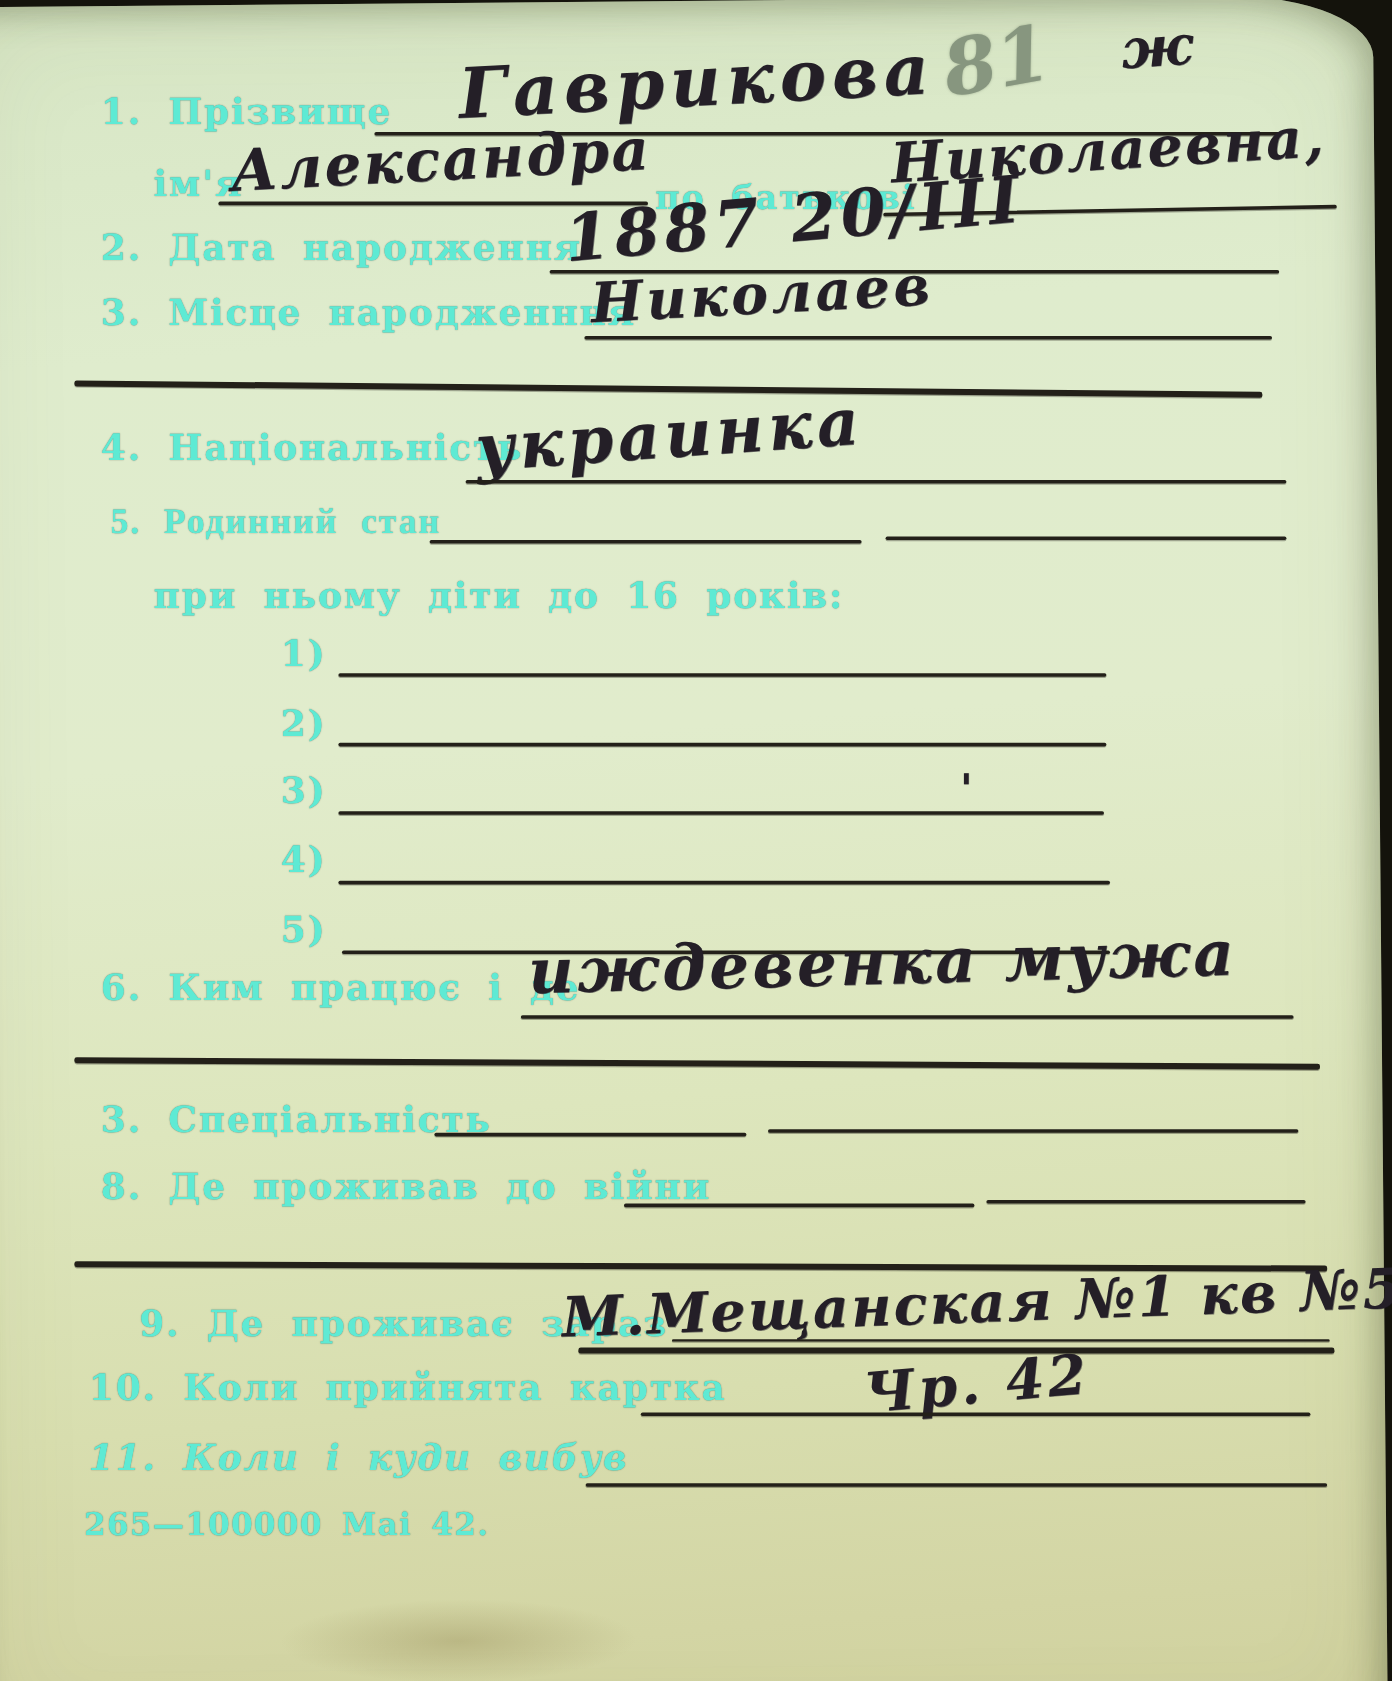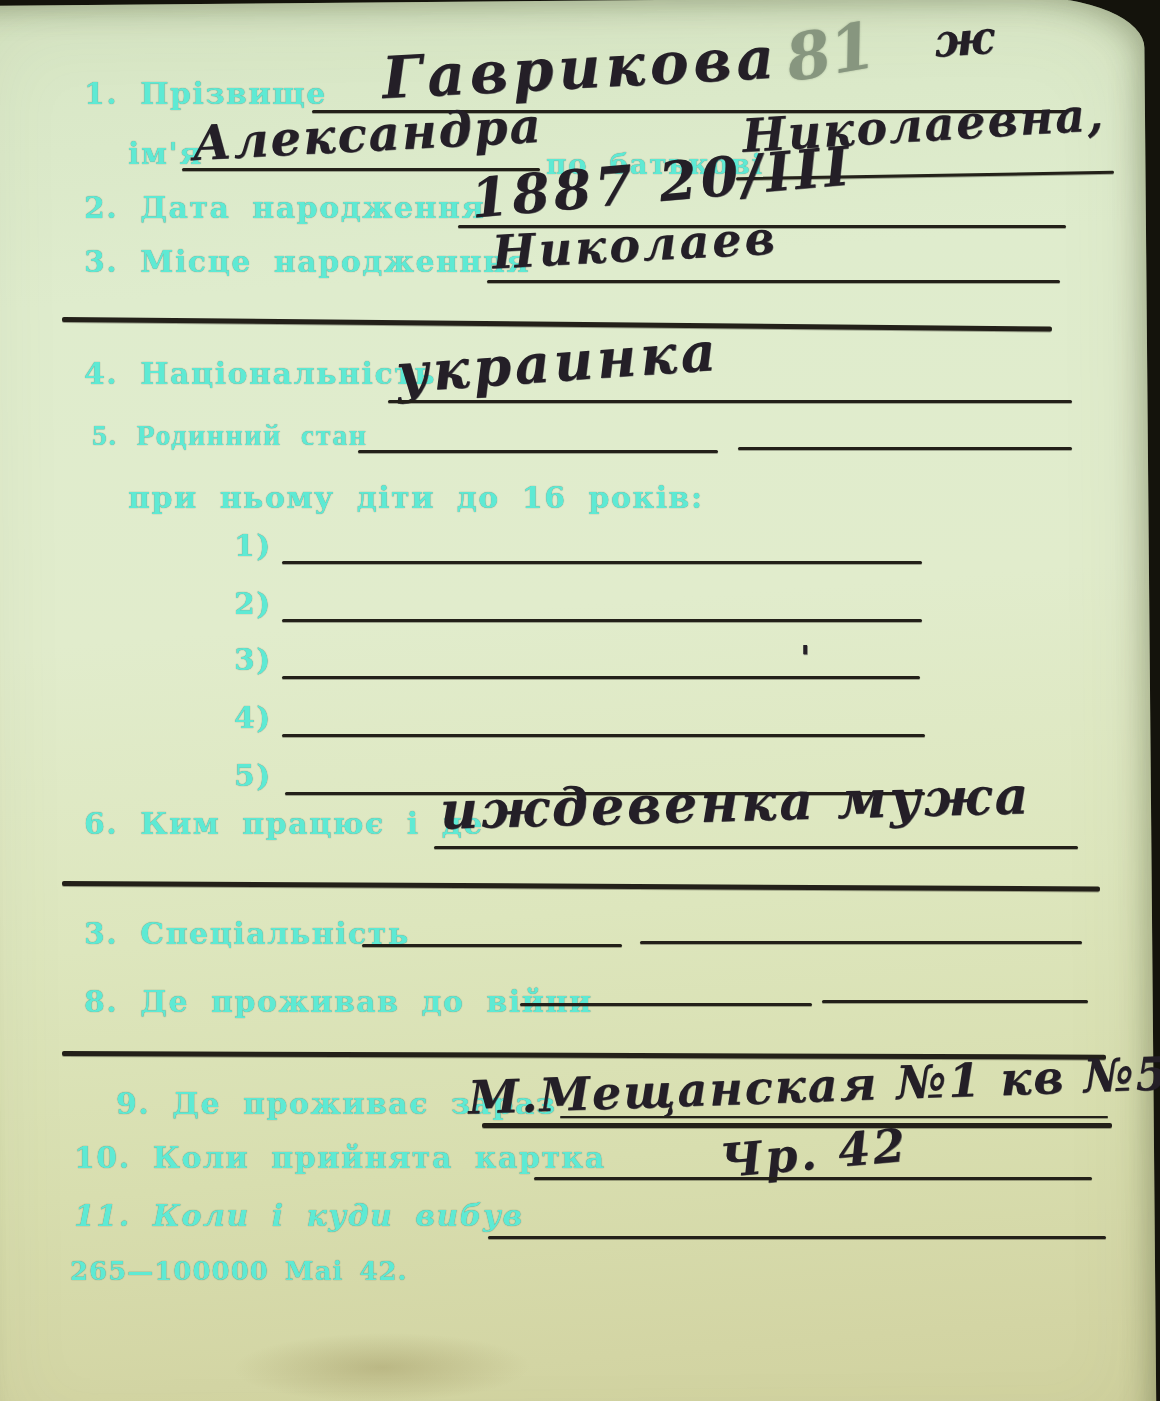--- a/index.html
+++ b/index.html
@@ -127,21 +127,21 @@
   <div class="pl" style="left:84px;top:806px;">6. Ким працює і де</div>
   <div class="hw" style="left:440px;top:772px;font-size:52px;letter-spacing:3px;transform:rotate(-1.5deg);">иждевенка мужа</div>
   <div class="ln" style="left:434px;top:846px;width:644px;"></div>
 
   <div class="ln thick" style="left:62px;top:881px;width:1038px;transform:rotate(0.3deg);transform-origin:left center;"></div>
 
   <div class="pl" style="left:84px;top:916px;">3. Спеціальність</div>
   <div class="ln" style="left:362px;top:944px;width:260px;"></div>
   <div class="ln" style="left:640px;top:941px;width:442px;"></div>
 
-  <div class="pl" style="left:84px;top:972px;margin-top:12px;">8. Де проживав до війни</div>
+  <div class="pl" style="left:84px;top:972px;">8. Де проживав до війни</div>
   <div class="ln" style="left:520px;top:1003px;width:292px;"></div>
   <div class="ln" style="left:822px;top:1000px;width:266px;"></div>
 
   <div class="ln thick" style="left:62px;top:1051px;width:1044px;transform:rotate(0.2deg);transform-origin:left center;"></div>
 
   <div class="pl" style="left:84px;top:1086px;margin-left:32px;">9. Де проживає зараз</div>
   <div class="hw" style="left:468px;top:1058px;font-size:46px;letter-spacing:2px;transform:rotate(-2deg);">М.Мещанская №1 кв №52</div>
   <div class="ln" style="left:560px;top:1116px;width:548px;height:2px;"></div>
   <div class="ln thick" style="left:482px;top:1123px;width:630px;"></div>
   <div class="hw" style="left:720px;top:1126px;font-size:46px;letter-spacing:3px;transform:rotate(-5deg);">Чр. 42</div>

